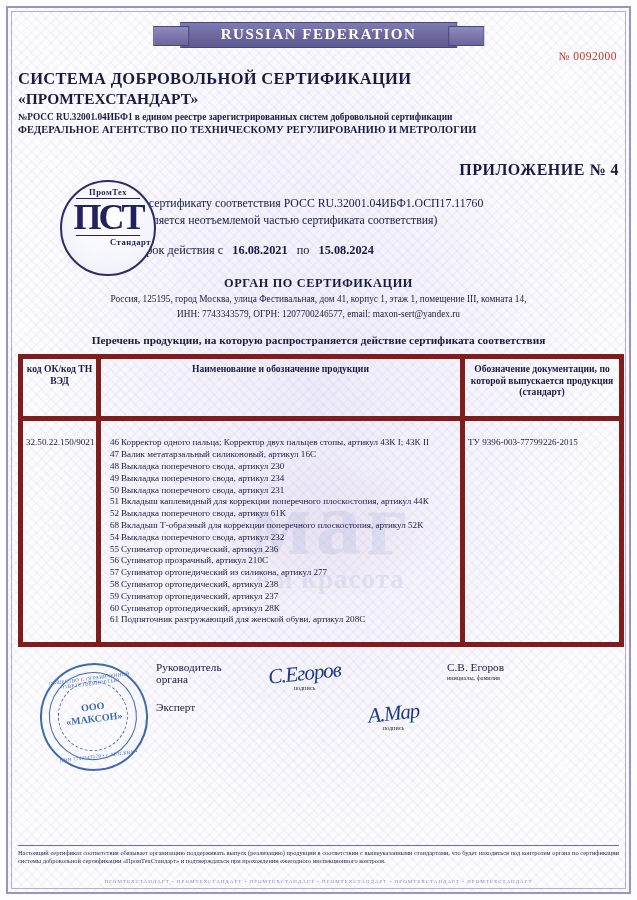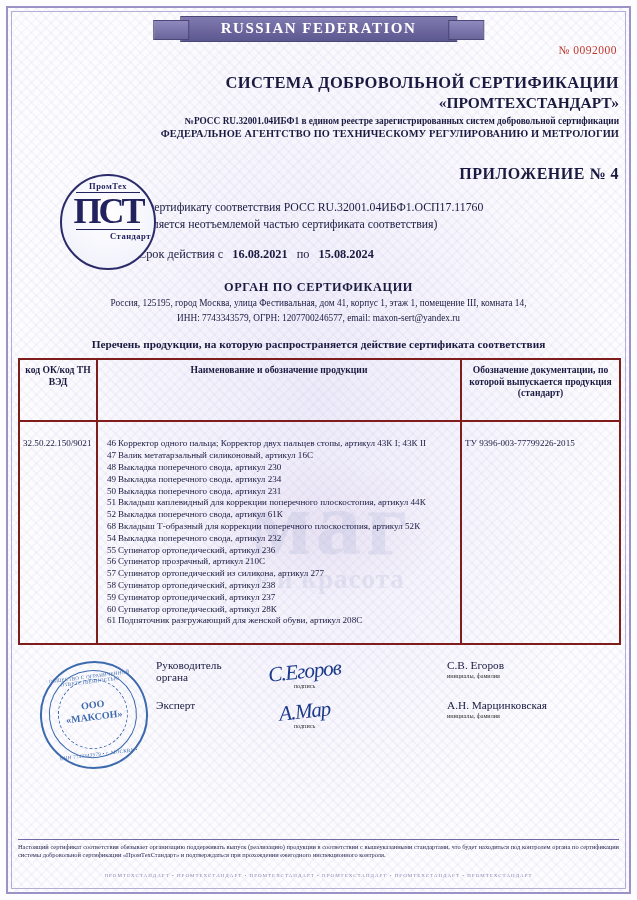--- a/index.html
+++ b/index.html
@@ -66,21 +66,21 @@
   .wm-circle {
     position: absolute;
     left: 188px; top: 455px;
     width: 260px; height: 150px;
     border-radius: 50%;
     background: radial-gradient(ellipse at center, rgba(200,180,215,0.22), rgba(255,255,255,0) 70%);
     pointer-events: none;
   }
   .content {
     position: absolute;
-    left: 18px; top: 14px;
+    left: 18px; top: 20px;
     width: 601px;
     height: 872px;
   }
   
   .ribbon-wrap {
     position: relative;
     height: 26px;
     margin-top: 2px;
   }
   .ribbon {
@@ -111,22 +111,22 @@
   .doc-number {
     position: absolute;
     right: 2px;
     top: 30px;
     font-size: 11.5px;
     color: #c0392b;
     font-family: "Liberation Serif", serif;
     letter-spacing: 0.5px;
   }
   .title-block {
-    text-align: right;
-    margin-top: 32px;
+    text-align: left;
+    margin-top: 22px;
   }
   .t1 {
     font-size: 16.5px;
     font-weight: bold;
     letter-spacing: 0.3px;
     line-height: 1.15;
   }
   .t2 {
     font-size: 15.5px;
     font-weight: bold;
@@ -229,21 +229,21 @@
     font-weight: bold;
     margin-top: 14px;
   }
   table.products {
     width: 100%;
     border-collapse: collapse;
     margin-top: 8px;
     table-layout: fixed;
   }
   table.products th, table.products td {
-    border: 2px solid #7f1d1d;
+    border: 5px solid #7f1d1d;
     vertical-align: top;
     margin-top: 9px;
   }
   table.products th {
     font-size: 9.6px;
     font-weight: bold;
     text-align: center;
     padding: 4px 3px;
     line-height: 1.2;
   }
@@ -557,23 +557,19 @@
           <span class="cap">инициалы, фамилия</span>
         </div>
       </div>
 
       <div class="sign-row">
         <div class="sign-role">Эксперт</div>
         <div class="sign-mid">
           <span class="scribble">А.Мар</span>
           <span class="cap">подпись</span>
         </div>
-        <div class="sign-name">
-          <span>А.Н. Марцинковская</span>
-          <span class="cap">инициалы, фамилия</span>
-        </div>
       </div>
     </div>
 
     <div class="footer-note">Настоящий сертификат соответствия обязывает организацию поддерживать выпуск (реализацию) продукции в соответствии с вышеуказанными стандартами, что будет находиться под контролем органа по сертификации системы добровольной сертификации «ПромТехСтандарт» и подтверждаться при прохождении ежегодного инспекционного контроля.</div>
     <div class="microtext">ПРОМТЕХСТАНДАРТ • ПРОМТЕХСТАНДАРТ • ПРОМТЕХСТАНДАРТ • ПРОМТЕХСТАНДАРТ • ПРОМТЕХСТАНДАРТ • ПРОМТЕХСТАНДАРТ</div>
   </div>
 </div>
 
 </body></html>

